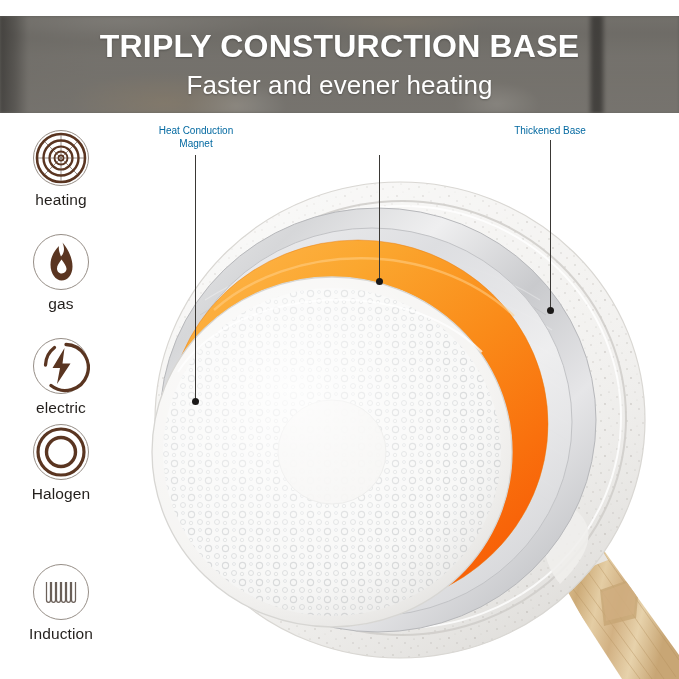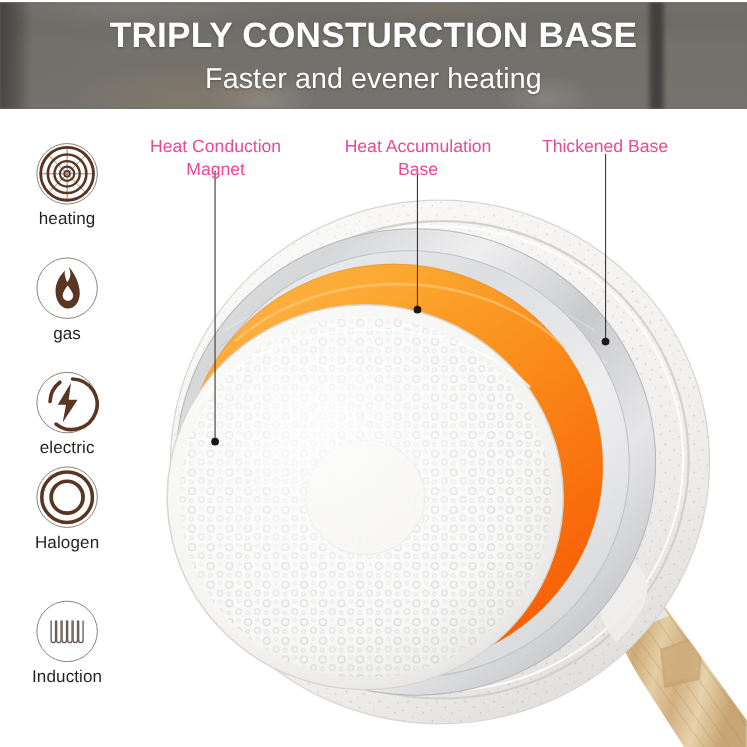--- a/index.html
+++ b/index.html
@@ -17,21 +17,21 @@
     position: relative;
     width: 679px;
     height: 679px;
     overflow: hidden;
     background: #ffffff;
   }
 
   
   .header {
     position: absolute;
-    left: 0; top: 2px;
+    left: 0; top: 16px;
     width: 679px;
     height: 97px;
     overflow: hidden;
     background: #6e6c68;
   }
   .header-photo {
     position: absolute;
     inset: 0;
     background:
       
@@ -114,22 +114,22 @@
     margin-top: 5px;
     font-size: 15.5px;
     color: #231f1c;
     line-height: 1;
     letter-spacing: 0.1px;
   }
 
   
   .callout {
     position: absolute;
-    font-size: 16px;
-    color: #ec4899;
+    font-size: 10px;
+    color: #0369a1;
     line-height: 1.3;
     text-align: center;
     white-space: pre-line;
   }
   .leader {
     position: absolute;
     width: 1.2px;
     background: #3a3835;
   }
   .leader-dot {
@@ -334,22 +334,20 @@
 
   <div class="leader" style="left:379px; top:155px; height:126px;"></div>
   <div class="leader-dot" style="left:376px; top:278px;"></div>
 
   <div class="leader" style="left:550px; top:140px; height:170px;"></div>
   <div class="leader-dot" style="left:547px; top:307px;"></div>
 
   <div class="callout" style="left:134px; top:124px; width:124px;">Heat Conduction
 Magnet</div>
 
-  <div class="callout" style="left:312px; top:124px; width:136px;">Heat Accumulation
-Base</div>
 
   <div class="callout" style="left:485px; top:124px; width:130px;">Thickened Base</div>
 
   <div class="sidebar">
 
     <div class="cooktop-item" style="top:21px;">
       <div class="cooktop-icon-wrap">
         <svg width="58" height="58" viewBox="0 0 58 58">
           <circle cx="29" cy="29" r="27.5" fill="#ffffff" stroke="#8a8179" stroke-width="0.9"></circle>
           <g stroke="#6b6059" stroke-width="0.8" opacity="0.85">
@@ -408,21 +406,21 @@
       <div class="cooktop-icon-wrap">
         <svg width="58" height="58" viewBox="0 0 58 58">
           <circle cx="29" cy="29" r="27.5" fill="#ffffff" stroke="#8a8179" stroke-width="0.9"></circle>
           <circle cx="29" cy="29" r="23" fill="none" stroke="#5a3521" stroke-width="3.2"></circle>
           <circle cx="29" cy="29" r="14.5" fill="none" stroke="#5a3521" stroke-width="3.4"></circle>
         </svg>
       </div>
       <div class="cooktop-label">Halogen</div>
     </div>
 
-    <div class="cooktop-item" style="top:437px;">
+    <div class="cooktop-item" style="top:455px;">
       <div class="cooktop-icon-wrap">
         <svg width="58" height="58" viewBox="0 0 58 58">
           <circle cx="29" cy="29" r="27.5" fill="#ffffff" stroke="#8a8179" stroke-width="0.9"></circle>
           <g fill="none" stroke="#6b6059" stroke-width="1.25" stroke-linejoin="round">
             <path d="M 14.5 19 L 14.5 37 C 14.5 40, 18.5 40, 18.5 37 L 18.5 19"></path>
             <path d="M 19.5 19 L 19.5 37 C 19.5 40, 23.5 40, 23.5 37 L 23.5 19"></path>
             <path d="M 24.5 19 L 24.5 37 C 24.5 40, 28.5 40, 28.5 37 L 28.5 19"></path>
             <path d="M 29.5 19 L 29.5 37 C 29.5 40, 33.5 40, 33.5 37 L 33.5 19"></path>
             <path d="M 34.5 19 L 34.5 37 C 34.5 40, 38.5 40, 38.5 37 L 38.5 19"></path>
             <path d="M 39.5 19 L 39.5 37 C 39.5 40, 43.5 40, 43.5 37 L 43.5 19"></path>

